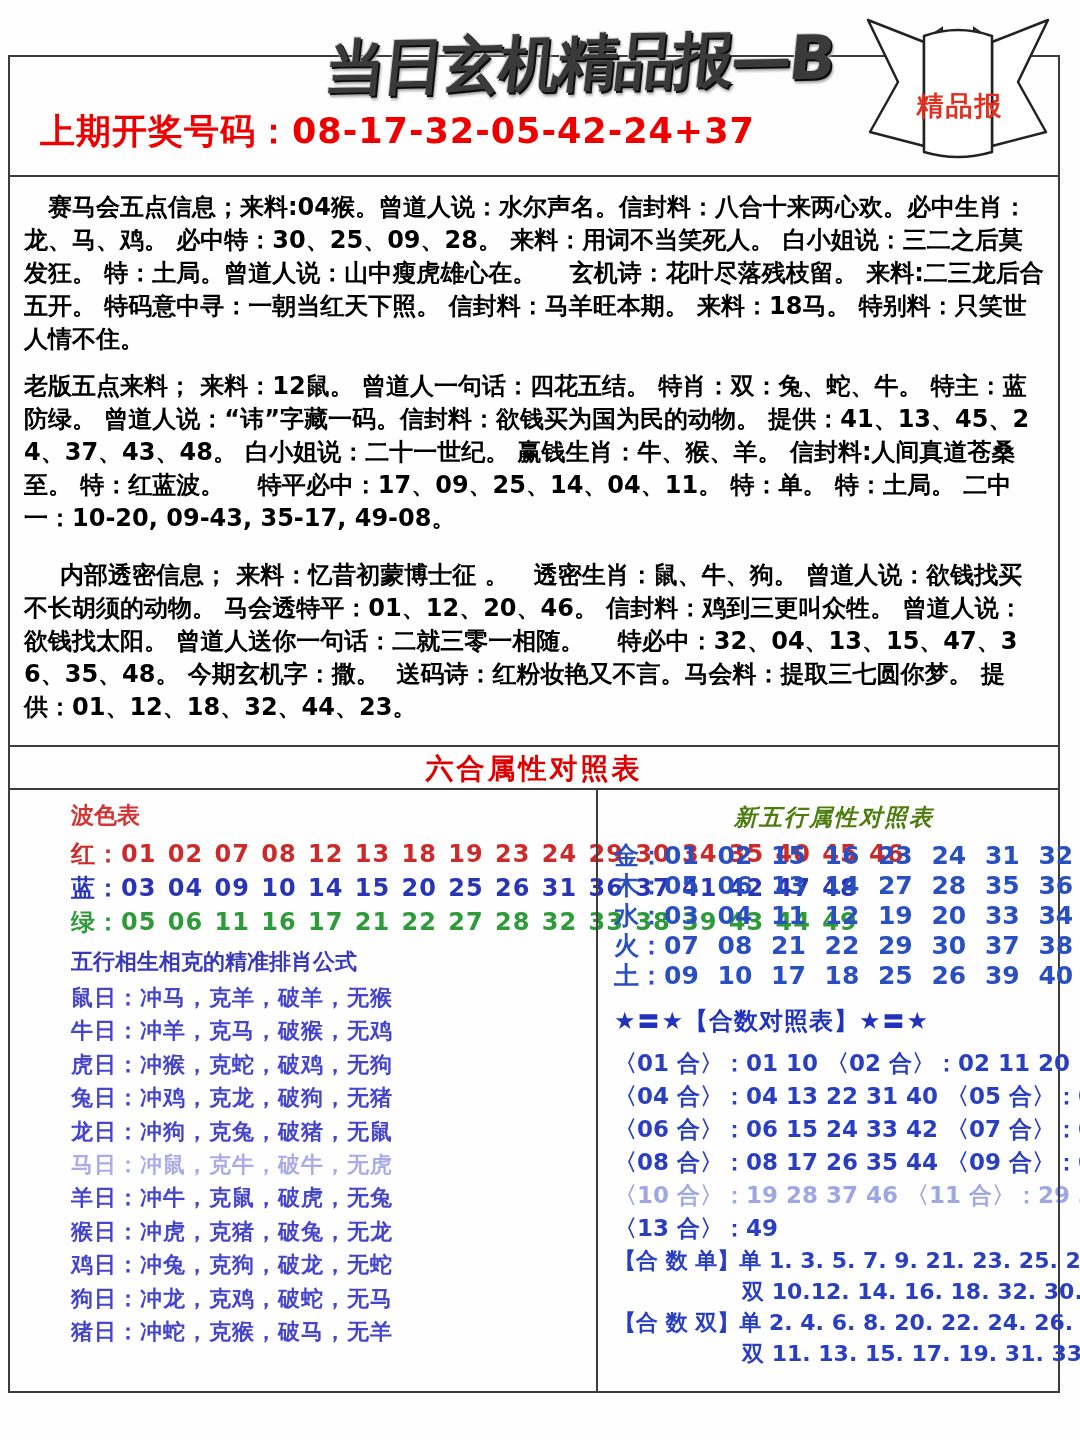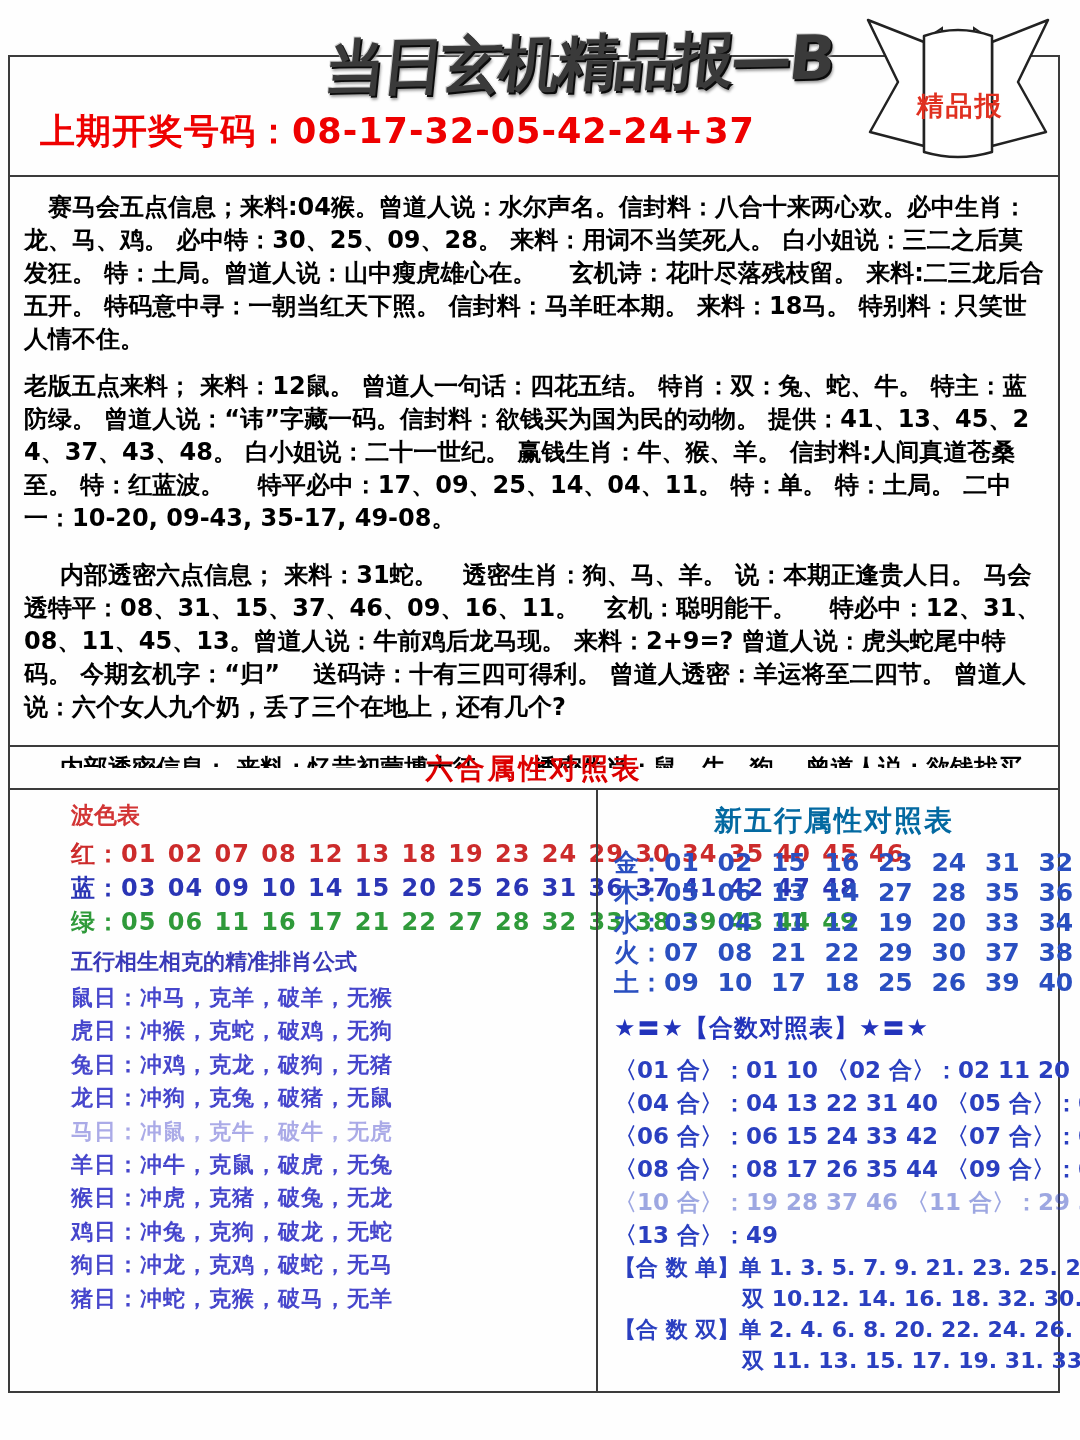--- a/index.html
+++ b/index.html
@@ -33,21 +33,21 @@
   
   .cols{position:absolute;left:8px;top:790px;width:1052px;height:603px;display:flex;margin-left:41px;}
   .col-left{width:547px;box-sizing:border-box;padding:10px 0 0 22px;}
   .col-right{width:505px;box-sizing:border-box;border-left:2px solid #3c3c3c;padding:8px 0 0 16px;}
   .wave-title{font-size:23px;font-weight:bold;color:#d23535;margin-bottom:6px;}
   .wave-row{font-size:24px;font-weight:bold;line-height:34px;letter-spacing:1px;word-spacing:2px;white-space:nowrap;}
   .wave-red{color:#cc2b2b;} .wave-blue{color:#2a35b5;} .wave-green{color:#2f9a3a;}
   .formula-title{font-size:22px;font-weight:bold;color:#3a3ab8;margin:8px 0 4px 0;}
   .zodiac-row{font-size:22px;font-weight:bold;color:#4646cc;line-height:33.4px;letter-spacing:1px;white-space:nowrap;}
   .faded{opacity:0.45;}
-  .fe-title{font-size:28px;font-weight:bold;color:#0369a1;text-align:center;width:440px;margin:4px 0 8px 0;letter-spacing:2px;}
+  .fe-title{font-size:23px;font-weight:bold;color:#4d7c0f;text-align:center;width:440px;margin:4px 0 8px 0;letter-spacing:2px;font-style:italic;}
   .fe-row{font-size:25px;font-weight:bold;color:#2a4fc0;line-height:30px;word-spacing:10px;white-space:nowrap;}
   .sum-title{font-size:24px;font-weight:bold;color:#2233bb;margin:14px 0 10px 0;letter-spacing:1px;}
   .sum-row{font-size:23px;font-weight:bold;color:#2a3fc0;line-height:33px;white-space:nowrap;}
   .oe-title{font-size:24px;font-weight:bold;color:#2233bb;margin:10px 0 8px 0;letter-spacing:1px;}
   .oe-row{font-size:22px;font-weight:bold;color:#2a3fc0;line-height:31px;white-space:nowrap;}
   .oe-center{padding-left:128px;}
   svg .ink{fill:#ffffff;stroke:#222222;stroke-width:2.5;stroke-linejoin:round;}
   svg .fold{fill:#d9d9d9;stroke:#222222;stroke-width:2;}
 </style>
 </head>
@@ -65,21 +65,20 @@
     <polygon class="ink" points="134,32 190,10 160,72 188,122 134,136"></polygon>
     <polygon class="fold" points="66,30 84,18 84,44 66,52"></polygon>
     <polygon class="fold" points="134,30 116,18 116,44 134,52"></polygon>
     <path class="ink" d="M66,26 Q100,14 134,26 L134,142 Q100,152 66,142 Z"></path>
   </svg>
   <div class="ribbon-label">精品报</div>
 
   <div class="tips">
     <p class="ind-1 gap-s">赛马会五点信息；来料:04猴。曾道人说：水尔声名。信封料：八合十来两心欢。必中生肖：龙、马、鸡。 必中特：30、25、09、28。 来料：用词不当笑死人。 白小姐说：三二之后莫发狂。 特：土局。曾道人说：山中瘦虎雄心在。    玄机诗：花叶尽落残枝留。 来料:二三龙后合五开。 特码意中寻：一朝当红天下照。 信封料：马羊旺本期。 来料：18马。 特别料：只笑世人情不住。</p>
     <p class="gap-m">老版五点来料； 来料：12鼠。 曾道人一句话：四花五结。 特肖：双：兔、蛇、牛。 特主：蓝防绿。 曾道人说：“讳”字藏一码。信封料：欲钱买为国为民的动物。 提供：41、13、45、24、37、43、48。 白小姐说：二十一世纪。 赢钱生肖：牛、猴、羊。 信封料:人间真道苍桑至。 特：红蓝波。    特平必中：17、09、25、14、04、11。 特：单。 特：土局。 二中一：10-20, 09-43, 35-17, 49-08。</p>
-    <p class="ind-15 gap-l">内部透密六点信息； 来料：31蛇。   透密生肖：狗、马、羊。 说：本期正逢贵人日。 马会透特平：08、31、15、37、46、09、16、11。   玄机：聪明能干。    特必中：12、31、08、11、45、13。曾道人说：牛前鸡后龙马现。 来料：2+9=? 曾道人说：虎头蛇尾中特码。 今期玄机字：“归”    送码诗：十有三四可得利。 曾道人透密：羊运将至二四节。 曾道人说：六个女人九个奶，丢了三个在地上，还有几个?</p>
     <p class="ind-15">内部透密信息； 来料：忆昔初蒙博士征 。   透密生肖：鼠、牛、狗。 曾道人说：欲钱找买不长胡须的动物。 马会透特平：01、12、20、46。 信封料：鸡到三更叫众牲。 曾道人说：欲钱找太阳。 曾道人送你一句话：二就三零一相随。    特必中：32、04、13、15、47、36、35、48。 今期玄机字：撒。  送码诗：红粉妆艳又不言。马会料：提取三七圆你梦。 提供：01、12、18、32、44、23。</p>
   </div>
 
   <div class="band">
     <span class="band-title">六合属性对照表</span>
   </div>
 
   <div class="cols">
 
     <div class="col-left">
@@ -91,20 +90,21 @@
       <div class="wave-row wave-blue">
         <span>蓝：</span><span>03 04 09 10 14 15 20 25 26 31 36 37 41 42 47 48</span>
       </div>
       <div class="wave-row wave-green">
         <span>绿：</span><span>05 06 11 16 17 21 22 27 28 32 33 38 39 43 44 49</span>
       </div>
 
       <div class="formula-title">五行相生相克的精准排肖公式</div>
 
       <div class="zodiac-row">鼠日：冲马，克羊，破羊，无猴</div>
+      <div class="zodiac-row">牛日：冲羊，克马，破猴，无鸡</div>
       <div class="zodiac-row">虎日：冲猴，克蛇，破鸡，无狗</div>
       <div class="zodiac-row">兔日：冲鸡，克龙，破狗，无猪</div>
       <div class="zodiac-row">龙日：冲狗，克兔，破猪，无鼠</div>
       <div class="zodiac-row faded">马日：冲鼠，克牛，破牛，无虎</div>
       <div class="zodiac-row">羊日：冲牛，克鼠，破虎，无兔</div>
       <div class="zodiac-row">猴日：冲虎，克猪，破兔，无龙</div>
       <div class="zodiac-row">鸡日：冲兔，克狗，破龙，无蛇</div>
       <div class="zodiac-row">狗日：冲龙，克鸡，破蛇，无马</div>
       <div class="zodiac-row">猪日：冲蛇，克猴，破马，无羊</div>
     </div>

